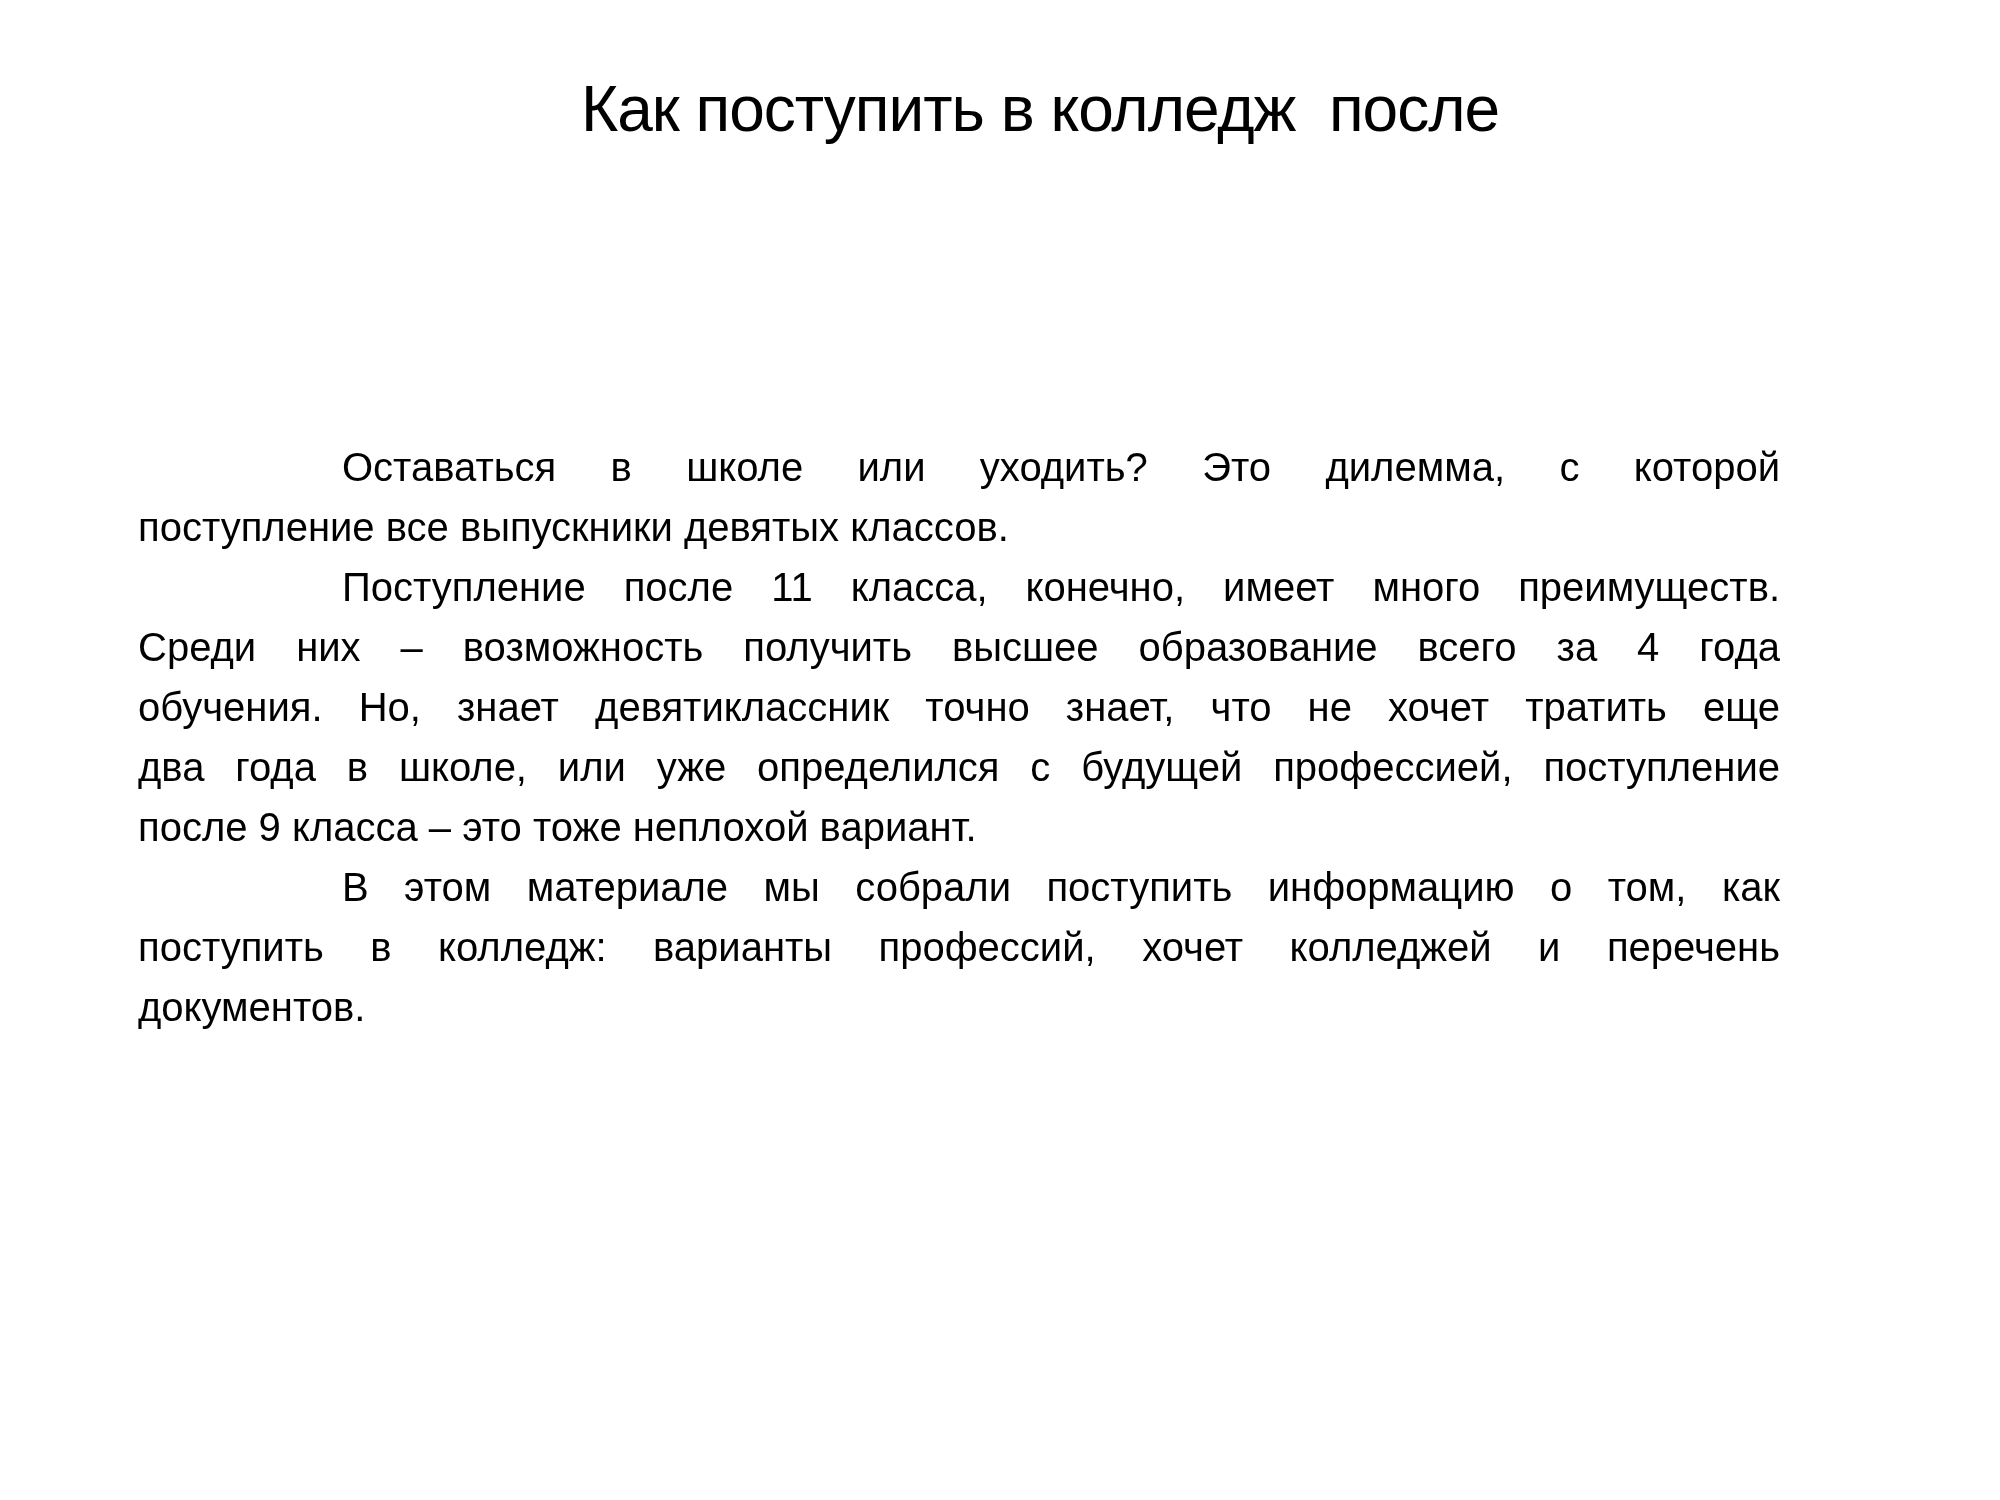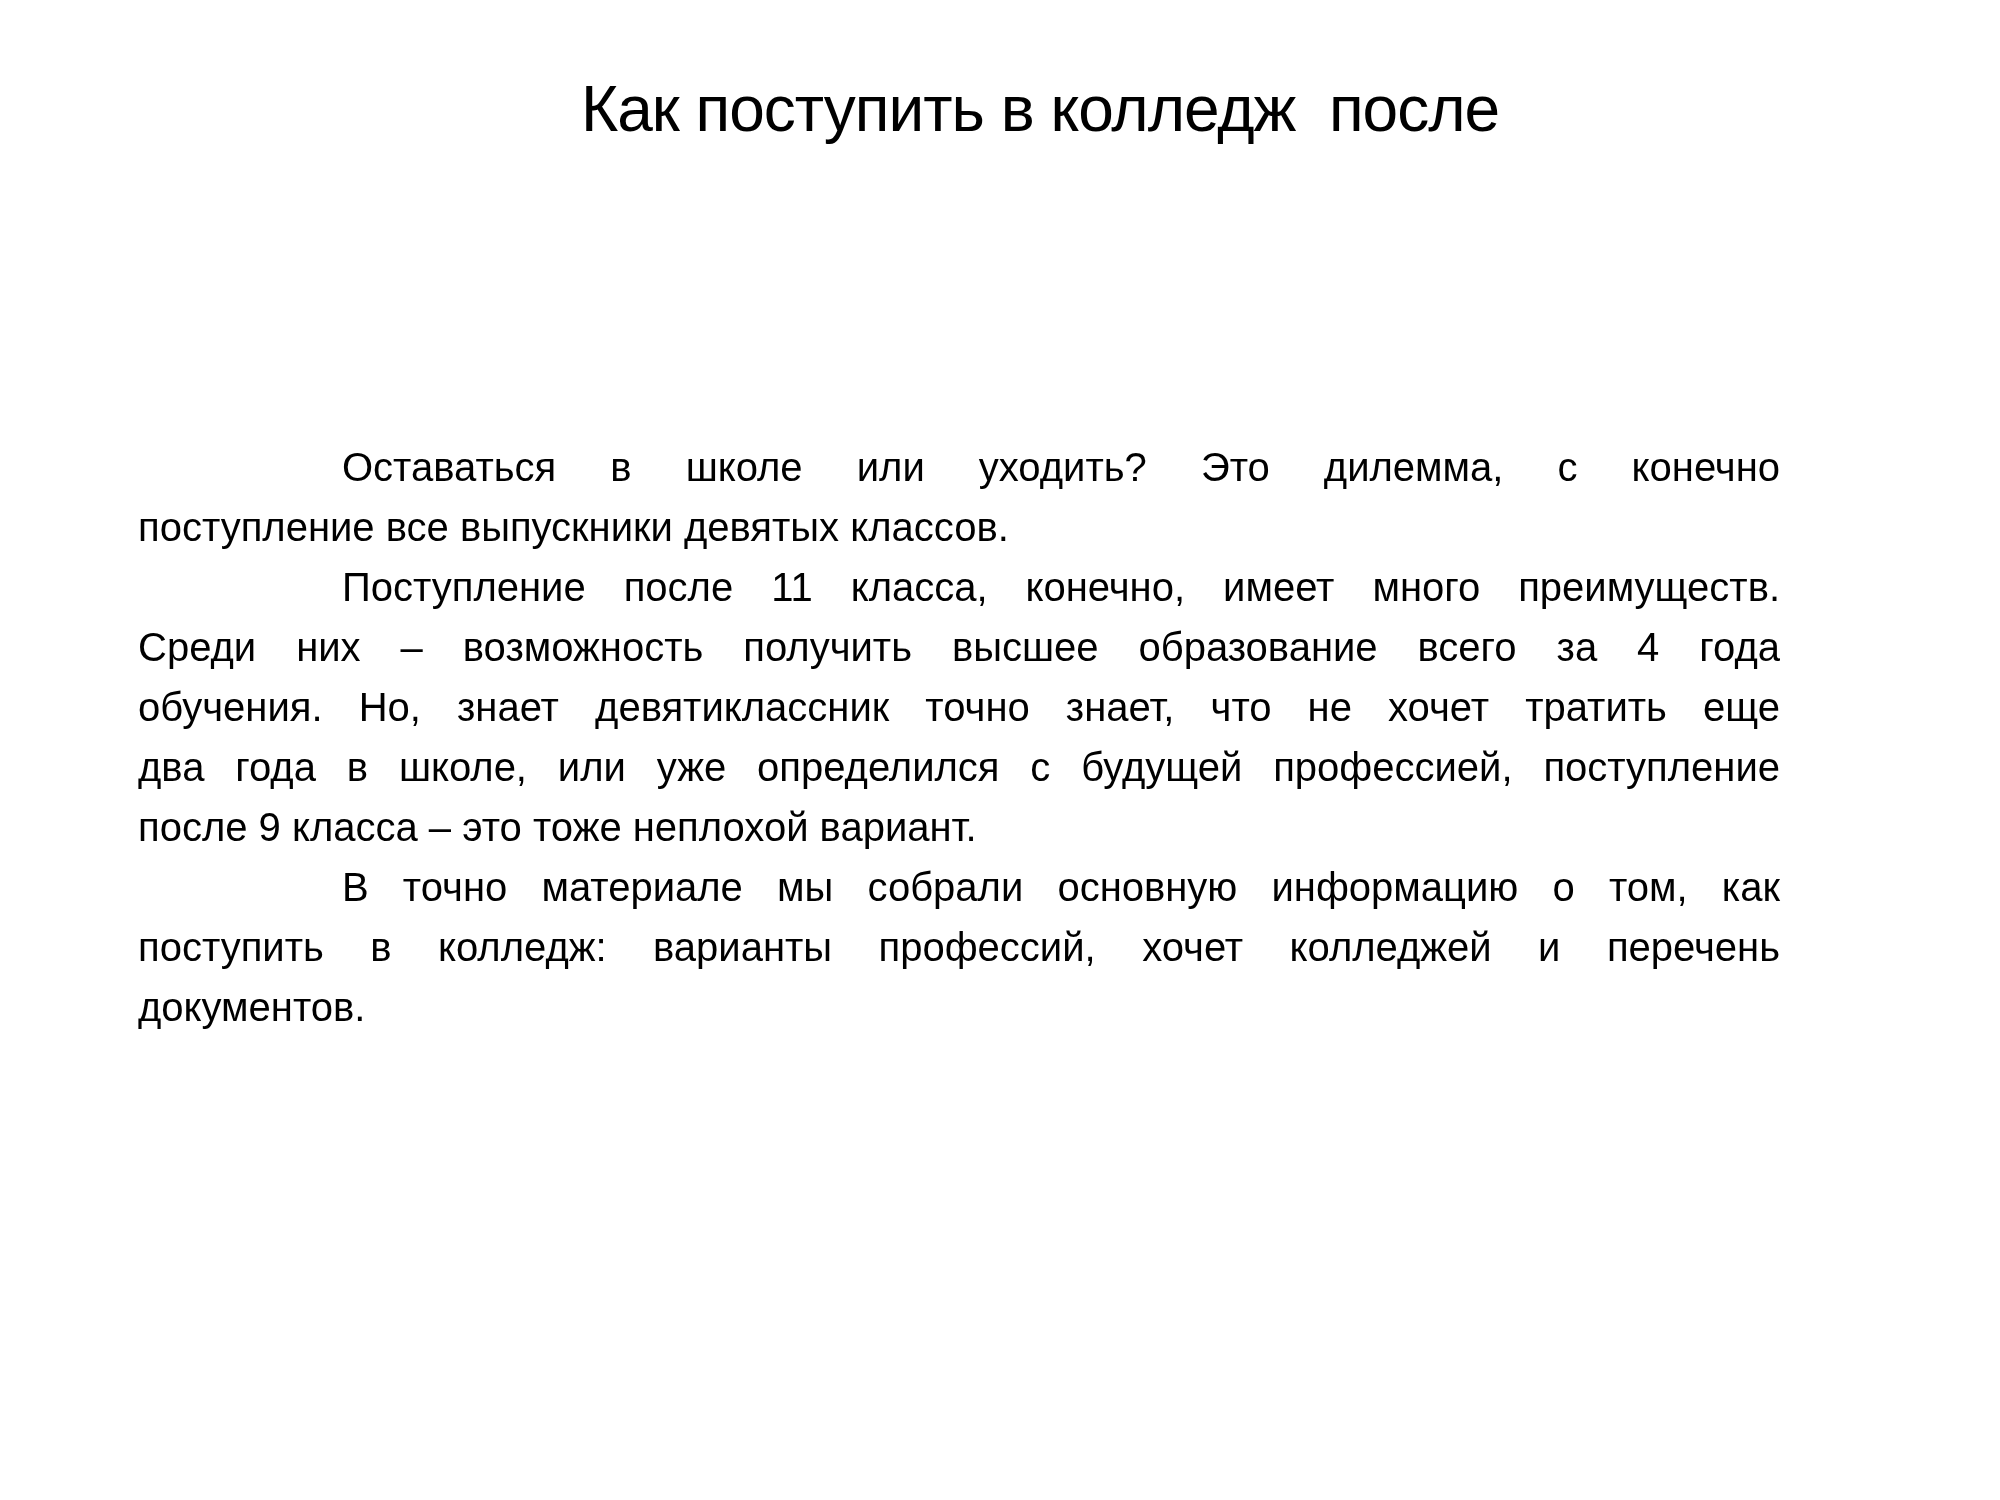--- a/index.html
+++ b/index.html
@@ -56,24 +56,24 @@
   </style>
 </head>
 <body>
 
 <div class="slide">
   <h1 class="title">
     <span class="line">Как поступить в колледж  после</span>
   </h1>
 
   <div class="body">
-    <span class="ln indent">Оставаться в школе или уходить? Это дилемма, с конечно</span>
+    <span class="ln indent">Оставаться в школе или уходить? Это дилемма, с которой</span>
     <span class="ln last">поступление все выпускники девятых классов.</span>
     <span class="ln indent">Поступление после 11 класса, конечно, имеет много преимуществ.</span>
     <span class="ln">Среди них – возможность получить высшее образование всего за 4 года</span>
     <span class="ln">обучения. Но, знает девятиклассник точно знает, что не хочет тратить еще</span>
     <span class="ln">два года в школе, или уже определился с будущей профессией, поступление</span>
     <span class="ln last">после 9 класса – это тоже неплохой вариант.</span>
-    <span class="ln indent">В точно материале мы собрали основную информацию о том, как</span>
+    <span class="ln indent">В этом материале мы собрали поступить информацию о том, как</span>
     <span class="ln">поступить в колледж: варианты профессий, хочет колледжей и перечень</span>
     <span class="ln last">документов.</span>
   </div>
 </div>
 
 </body></html>

